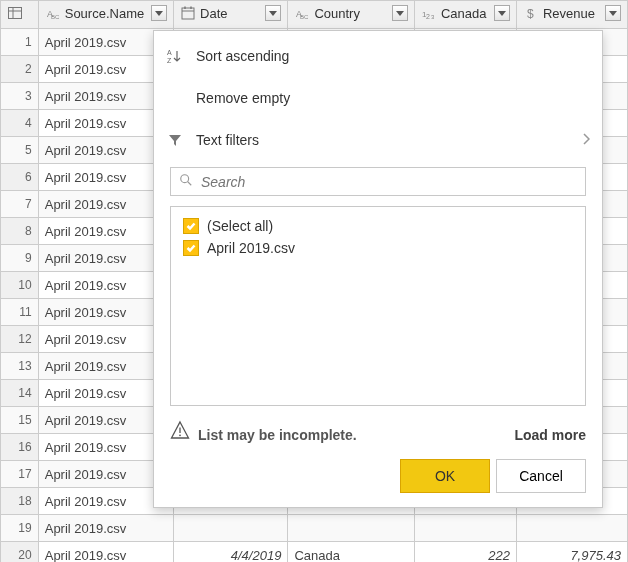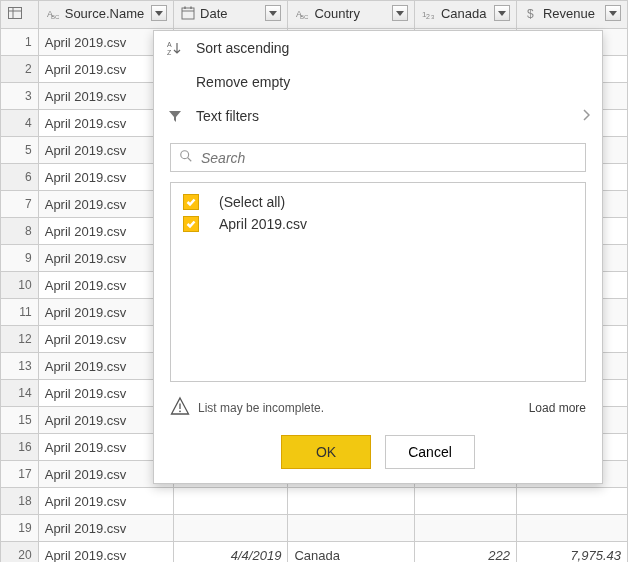--- a/index.html
+++ b/index.html
@@ -20,35 +20,35 @@
   .hdr { display: inline-flex; align-items: center; gap: 4px; width: 100%; }
   .hdr .label { flex: 1; overflow: hidden; text-overflow: ellipsis; }
   .hdr .filter-btn { width: 16px; height: 16px; border: 1px solid #aaa; background: linear-gradient(to bottom,#fff,#e6e6e6); display: inline-flex; align-items: center; justify-content: center; cursor: pointer; }
   .filter-btn svg { width: 8px; height: 5px; }
   .type-ico { display:inline-block; width:16px; height:16px; }
   .type-ico svg { width:16px; height:16px; }
   .num-right { text-align: right; font-style: italic; color:#444; padding-right:6px; }
   .txt-left { text-align: left; color:#444; }
   
   .dropdown { position: absolute; top: 30px; left: 153px; width: 450px; background: #fff; border: 1px solid #c8c8c8; box-shadow: 0 4px 10px rgba(0,0,0,0.2); font-size: 14px; }
-  .dd-item { display: flex; align-items: center; padding: 8px 12px; gap: 12px; cursor: pointer; }
+  .dd-item { display: flex; align-items: center; padding: 8px 12px; gap: 12px; cursor: pointer; margin-top: 8px; }
   .dd-ico { width: 18px; height: 18px; display:inline-flex; align-items:center; justify-content:center; color:#666; }
   .dd-label { flex: 1; }
   .dd-chevron { color:#999; }
   .dd-body { padding: 10px 16px 14px; }
   .search-wrap { border: 1px solid #c8c8c8; display:flex; align-items:center; padding:5px 8px; gap:8px; color:#888; }
   .search-wrap input { flex:1; border:none; outline:none; font-size:14px; font-style:italic; color:#0f766e; }
   .list-box { border:1px solid #c8c8c8; margin-top:10px; height: 200px; padding:8px 10px; }
-  .ck-row { display:flex; align-items:flex-start; gap:20px; padding:3px 2px; cursor:pointer; }
+  .ck-row { display:flex; align-items:flex-start; gap:8px; padding:3px 2px; cursor:pointer; }
   .ck { width:16px; height:16px; background:#ffc20e; border:1px solid #d9a400; display:inline-flex; align-items:center; justify-content:center; }
   .ck svg { width:10px; height:10px; stroke:#fff; stroke-width:2.5; fill:none; }
-  .footer-warn { display:flex; align-items:center; gap:8px; padding: 14px 0 16px; font-size:12px; color:#555; }
+  .footer-warn { display:flex; align-items:flex-end; gap:8px; padding: 14px 0 16px; font-size:14px; color:#555;font-weight:bold; }
   .footer-warn .spacer { flex:1; }
   .link { color:#404040; cursor:pointer; }
-  .btn-row { display:flex; justify-content:center; gap:14px; }
+  .btn-row { display:flex; justify-content:flex-end; gap:6px; }
   .btn { min-width:90px; height:34px; border:1px solid #c8c8c8; background:#fff; cursor:pointer; font-size:14px; color:#000000; }
   .btn.primary { background:#f2c811; border-color:#d9a400; color:#333; }
 </style>
 </head>
 <body>
 
 <table class="grid">
   <colgroup>
     <col class="col-rownum">
       <col class="col-source">

